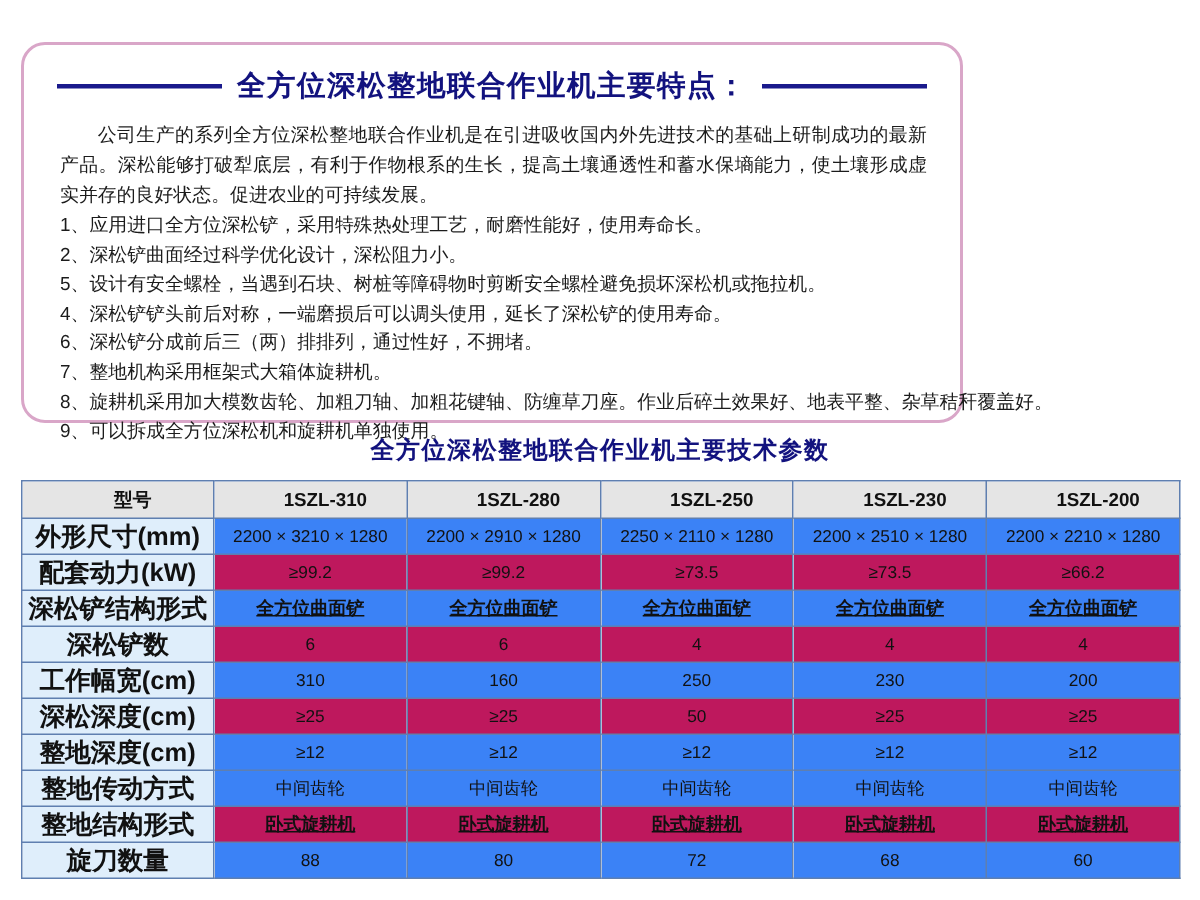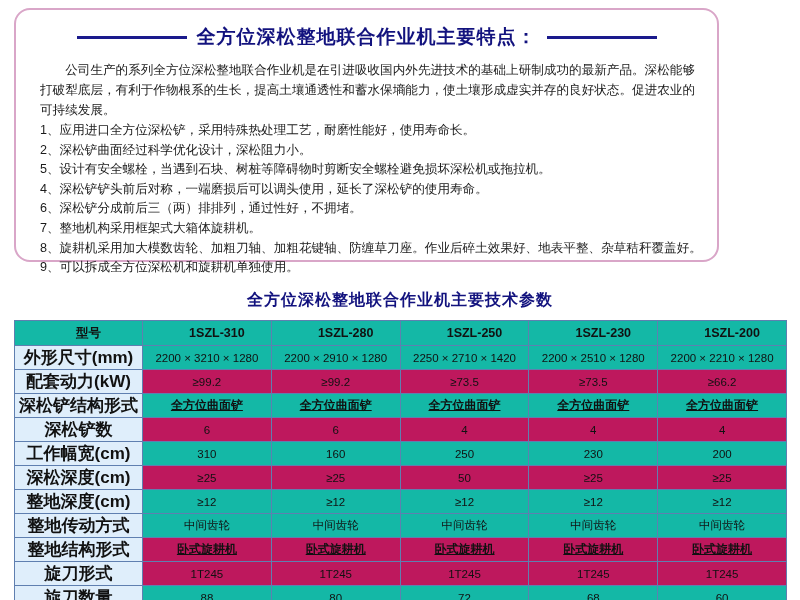--- a/index.html
+++ b/index.html
@@ -18,22 +18,22 @@
     position: relative;
     width: 800px;
     height: 600px;
     box-sizing: border-box;
   }
 
   
   .features-panel {
     position: absolute;
     left: 14px;
-    top: 8px;
-    width: 705px;
+    top: 28px;
+    width: 628px;
     height: 254px;
     box-sizing: border-box;
     border: 2px solid #d9a6c8;
     border-radius: 16px;
     background: #ffffff;
   }
 
   .features-title-wrap {
     position: absolute;
     left: 0;
@@ -107,33 +107,33 @@
   table.spec td, table.spec th {
     border: 1px solid #5f7fb0;
     text-align: center;
     vertical-align: middle;
     height: 21px;
     padding: 0 2px;
     white-space: nowrap;
     overflow: hidden;
   }
   table.spec .hdr {
-    background: #14b8a6;
+    background: #e5e5e5;
     font-weight: bold;
     font-size: 12.5px;
     height: 24px;
     padding-left: 22px;
   }
   table.spec .rowlabel {
     background: #dfeefb;
     font-weight: bold;
     font-size: 17px;
   }
   table.spec .val {
-    background: #14b8a6;
+    background: #3b82f6;
   }
   table.spec .val.shade {
     background: #be185d;
   }
   table.spec .val.bold {
     font-weight: bold;
     font-size: 12px;
     text-decoration: underline;
   }
   col.c0 { width: 128px; }
@@ -184,21 +184,21 @@
           <th class="hdr">1SZL-250</th>
           <th class="hdr">1SZL-230</th>
           <th class="hdr">1SZL-200</th>
         </tr>
       </thead>
       <tbody>
           <tr>
             <td class="rowlabel">外形尺寸(mm)</td>
             <td class="val">2200 × 3210 × 1280</td>
             <td class="val">2200 × 2910 × 1280</td>
-            <td class="val">2250 × 2710 × 1420</td>
+            <td class="val">2250 × 2110 × 1280</td>
             <td class="val">2200 × 2510 × 1280</td>
             <td class="val">2200 × 2210 × 1280</td>
           </tr>
           <tr>
             <td class="rowlabel">配套动力(kW)</td>
             <td class="val shade">≥99.2</td>
             <td class="val shade">≥99.2</td>
             <td class="val shade">≥73.5</td>
             <td class="val shade">≥73.5</td>
             <td class="val shade">≥66.2</td>
@@ -253,28 +253,20 @@
           </tr>
           <tr>
             <td class="rowlabel">整地结构形式</td>
             <td class="val shade bold">卧式旋耕机</td>
             <td class="val shade bold">卧式旋耕机</td>
             <td class="val shade bold">卧式旋耕机</td>
             <td class="val shade bold">卧式旋耕机</td>
             <td class="val shade bold">卧式旋耕机</td>
           </tr>
           <tr>
-            <td class="rowlabel">旋刀形式</td>
-            <td class="val shade">1T245</td>
-            <td class="val shade">1T245</td>
-            <td class="val shade">1T245</td>
-            <td class="val shade">1T245</td>
-            <td class="val shade">1T245</td>
-          </tr>
-          <tr>
             <td class="rowlabel">旋刀数量</td>
             <td class="val">88</td>
             <td class="val">80</td>
             <td class="val">72</td>
             <td class="val">68</td>
             <td class="val">60</td>
           </tr>
         </tbody>
     </table>
   </div>

